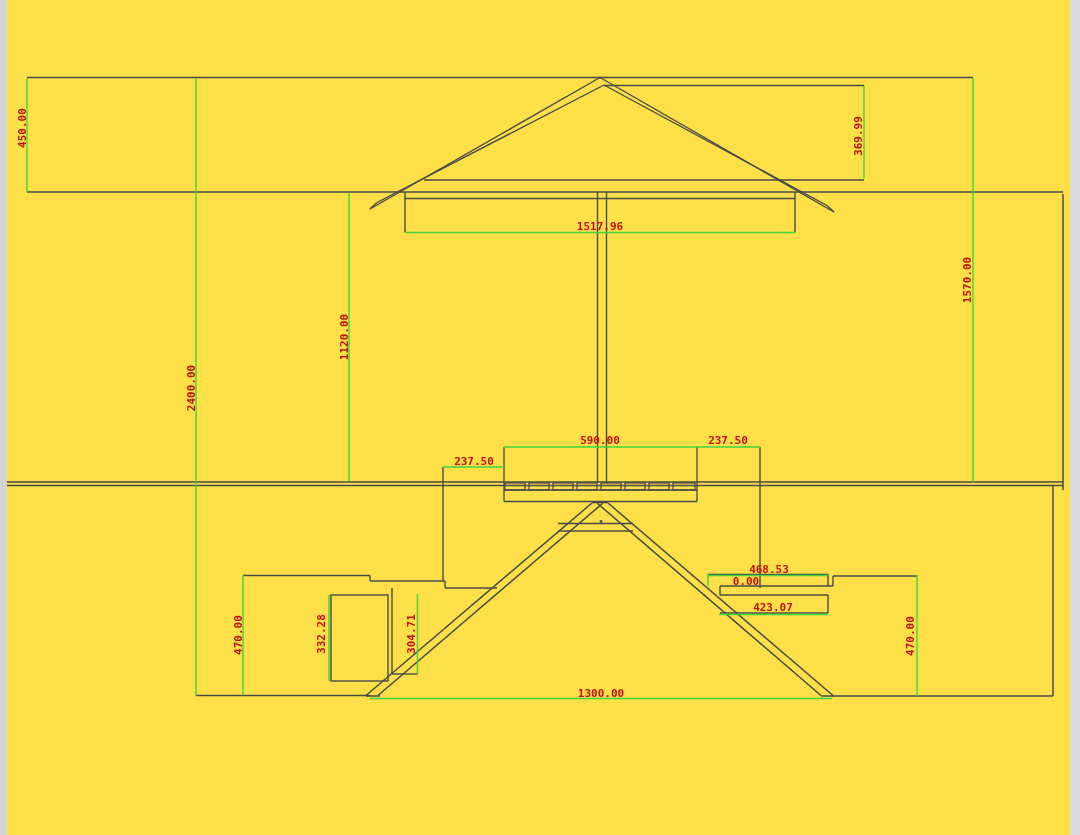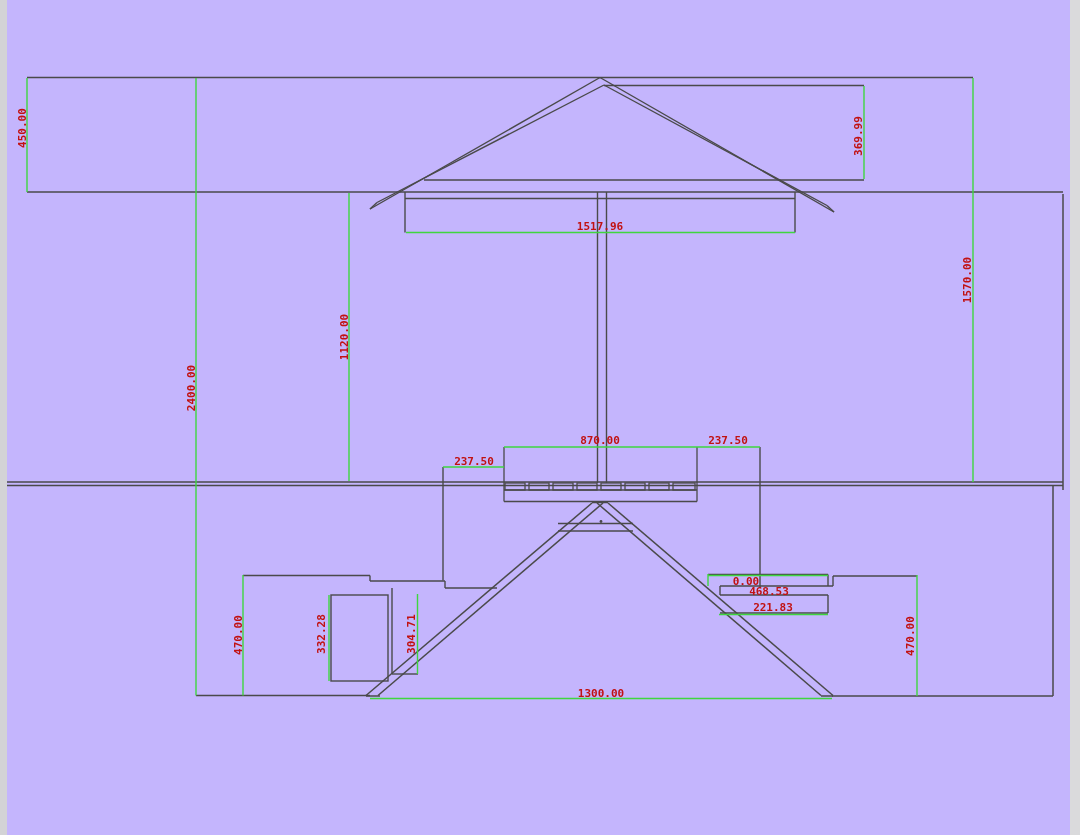--- a/index.html
+++ b/index.html
@@ -1,16 +1,16 @@
 <!DOCTYPE html>
 <html><head>
 <meta charset="utf-8">
 <style>
   html,body{margin:0;padding:0;background:#ffffff;}
-  #stage{position:relative;width:1080px;height:835px;background:#c4b5fd;overflow:hidden;
+  #stage{position:relative;width:1080px;height:835px;background:#fde047;overflow:hidden;
          font-family:"DejaVu Sans Mono","Liberation Mono",monospace;}
   #linework{position:absolute;left:0;top:0;}
   .dim{position:absolute;font-weight:bold;font-size:11px;line-height:11px;color:#c11212;
        white-space:nowrap;transform:translate(-50%,-50%);letter-spacing:0px;z-index:5;}
   .dim.v{transform:translate(-50%,-50%) rotate(-90deg);}
   .edge-strip{position:absolute;top:0;height:835px;z-index:1;}
   .edge-left{left:0;width:7px;background:#d3d3d6;}
   .edge-right{right:0;width:10px;background:#dadadc;}
 </style>
 </head>
@@ -139,24 +139,24 @@
       <line x1="370" y1="698.5" x2="832" y2="698.5"></line>
     </g>
   </svg>
 
   <div class="dim v" style="left:22px;top:128px">450.00</div>
   <div class="dim v" style="left:858px;top:136px">369.99</div>
   <div class="dim" style="left:600px;top:226px">1517.96</div>
   <div class="dim v" style="left:967px;top:280px">1570.00</div>
   <div class="dim v" style="left:344px;top:337px">1120.00</div>
   <div class="dim v" style="left:191px;top:388px">2400.00</div>
-  <div class="dim" style="left:600px;top:440px">870.00</div>
+  <div class="dim" style="left:600px;top:440px">590.00</div>
   <div class="dim" style="left:728px;top:440px">237.50</div>
   <div class="dim" style="left:474px;top:461px">237.50</div>
-  <div class="dim" style="left:769px;top:591px">468.53</div>
+  <div class="dim" style="left:769px;top:569px">468.53</div>
   <div class="dim" style="left:746px;top:581px">0.00</div>
-  <div class="dim" style="left:773px;top:607px">221.83</div>
+  <div class="dim" style="left:773px;top:607px">423.07</div>
   <div class="dim v" style="left:238px;top:635px">470.00</div>
   <div class="dim v" style="left:321px;top:634px">332.28</div>
   <div class="dim v" style="left:411px;top:634px">304.71</div>
   <div class="dim v" style="left:910px;top:636px">470.00</div>
   <div class="dim" style="left:601px;top:693px">1300.00</div>
 </div>
 
 </body></html>

